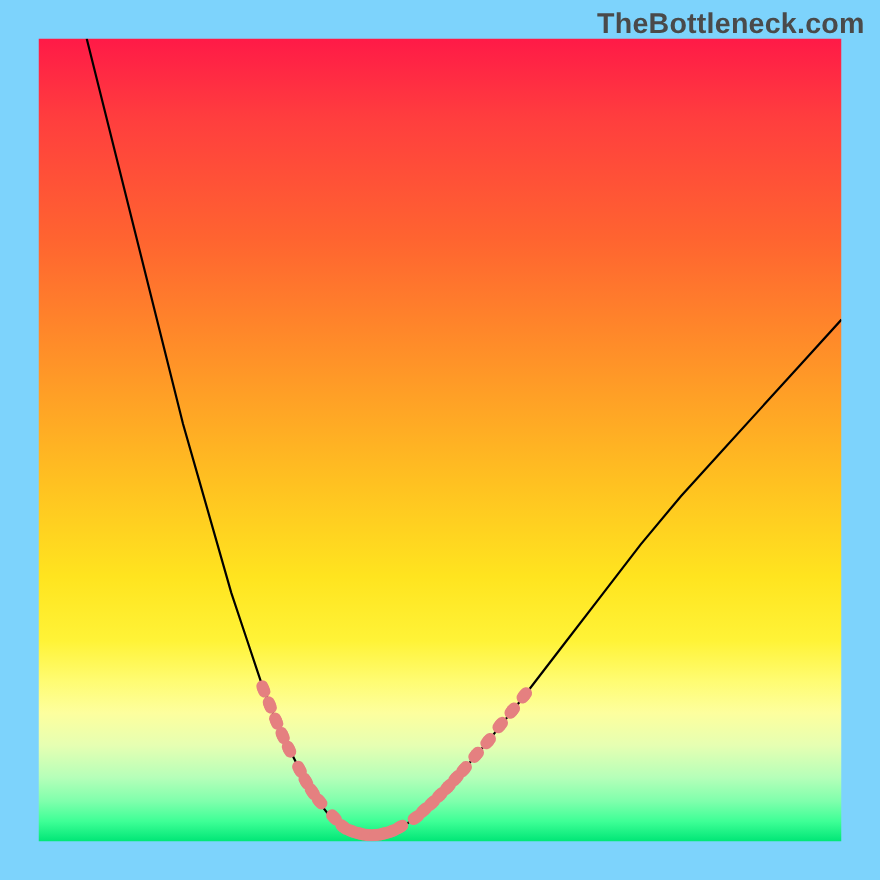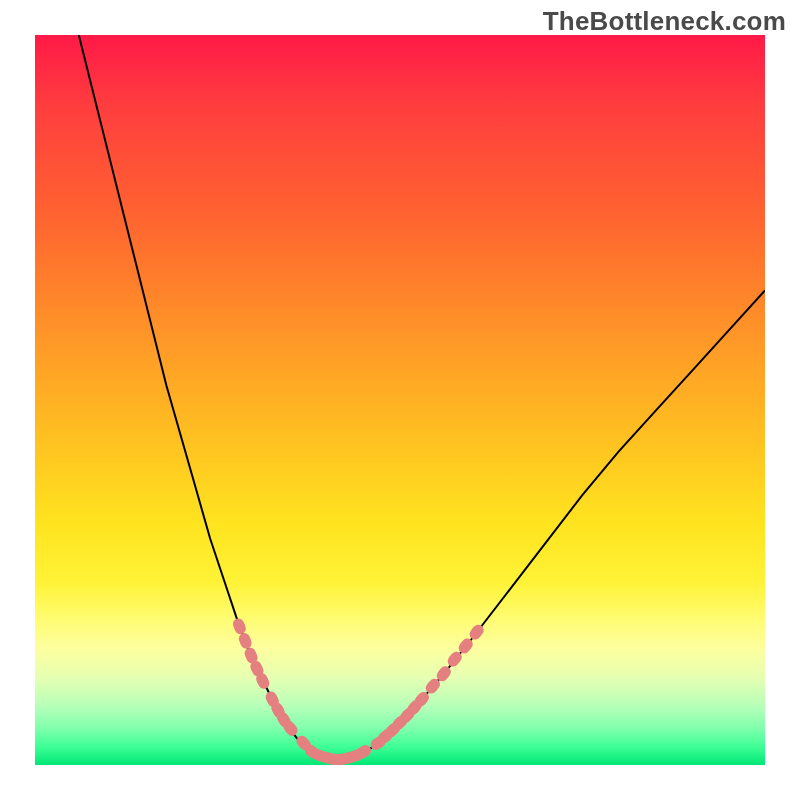--- a/index.html
+++ b/index.html
@@ -10,21 +10,21 @@
     background: #000;
     overflow: hidden;
     font-family: Arial, Helvetica, sans-serif;
   }
   .frame {
     position: absolute;
     left: 0;
     top: 0;
     width: 800px;
     height: 800px;
-    background: #ffffff;
+    background: #7dd3fc;
   }
   .plot-area {
     position: absolute;
     left: 35px;
     top: 35px;
     width: 730px;
     height: 730px;
     overflow: hidden;
   }
   .gradient-bg {

